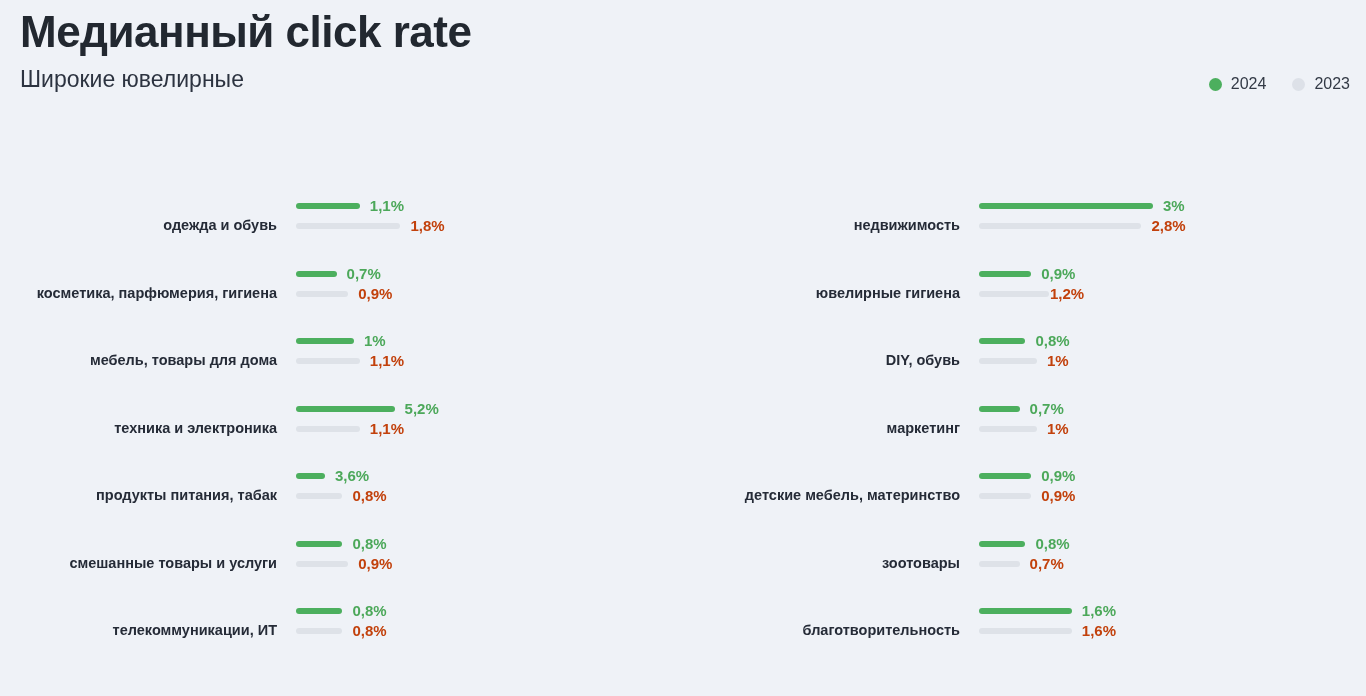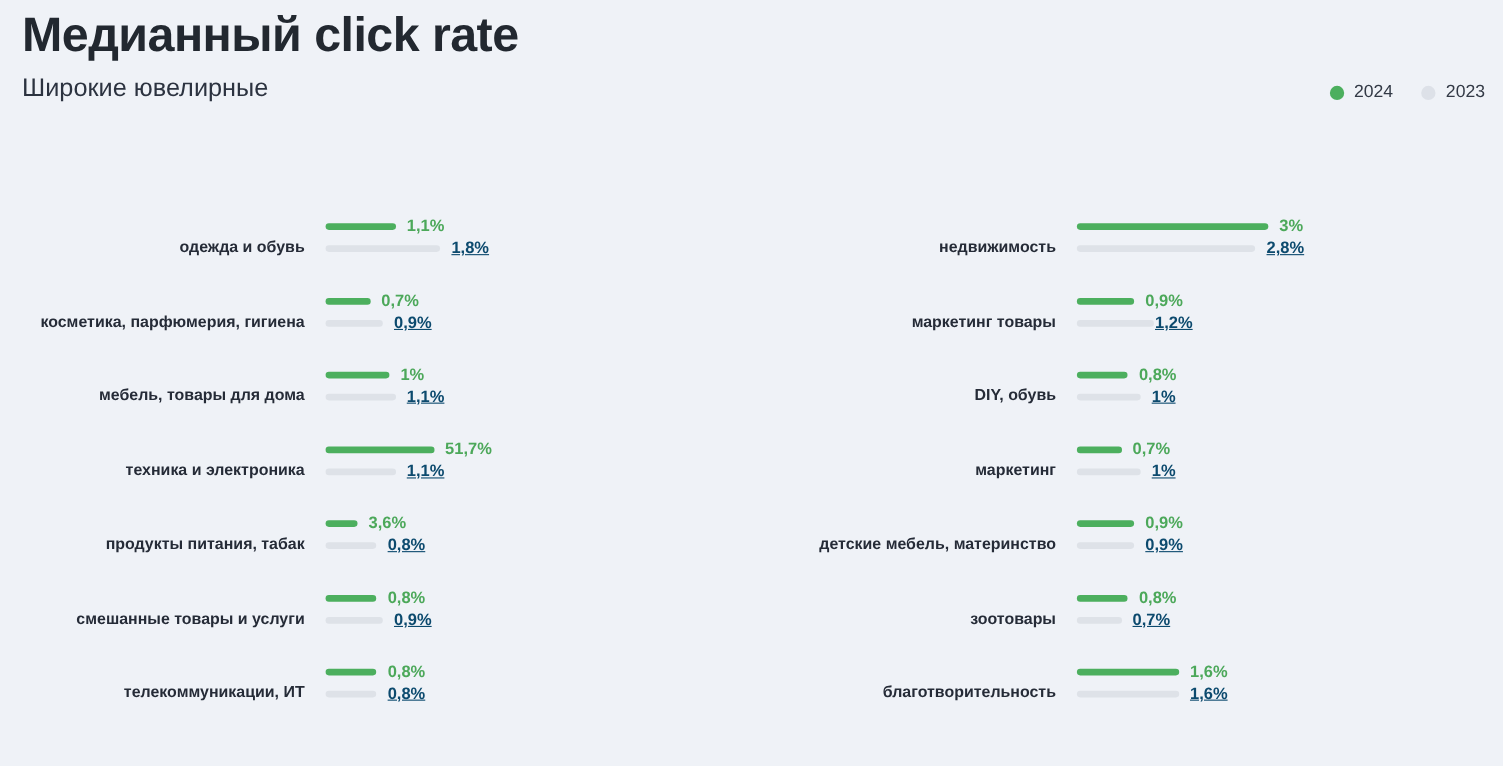--- a/index.html
+++ b/index.html
@@ -50,21 +50,21 @@
   .bar {
     position: absolute; left: 0; height: 6px; border-radius: 3px;
   }
   .bar-2024 { top: 7px; background: #4caf5e; }
   .bar-2023 { top: 7px; background: #dee2e8; }
   .bar-val {
     position: absolute; top: 0; font-size: 15px; font-weight: 700;
     line-height: 20px; white-space: nowrap;
   }
   .bar-val.v2024 { color: #4ca85a; }
-  .bar-val.v2023 { color: #0c4a6e; text-decoration: underline; }
+  .bar-val.v2023 { color: #c2410c; }
 </style>
 </head>
 <body>
 
 <div class="page">
 
   <div class="header">
     <div class="title">Медианный click rate</div>
     <div class="subtitle">Широкие ювелирные</div>
   </div>
@@ -119,21 +119,21 @@
               <div class="bar bar-2023" style="width: 63.8px;"></div>
               <div class="bar-val v2023" style="left: 73.8px;">1,1%</div>
             </div>
           </div>
         </div>
         <div class="row">
           <div class="row-label">техника и электроника</div>
           <div class="bars">
             <div class="bar-line">
               <div class="bar bar-2024" style="width: 98.6px;"></div>
-              <div class="bar-val v2024" style="left: 108.6px;">51,7%</div>
+              <div class="bar-val v2024" style="left: 108.6px;">5,2%</div>
             </div>
             <div class="bar-line">
               <div class="bar bar-2023" style="width: 63.8px;"></div>
               <div class="bar-val v2023" style="left: 73.8px;">1,1%</div>
             </div>
           </div>
         </div>
         <div class="row">
           <div class="row-label">продукты питания, табак</div>
           <div class="bars">
@@ -182,21 +182,21 @@
               <div class="bar bar-2024" style="width: 174px;"></div>
               <div class="bar-val v2024" style="left: 184px;">3%</div>
             </div>
             <div class="bar-line">
               <div class="bar bar-2023" style="width: 162.4px;"></div>
               <div class="bar-val v2023" style="left: 172.4px;">2,8%</div>
             </div>
           </div>
         </div>
         <div class="row">
-          <div class="row-label">маркетинг товары</div>
+          <div class="row-label">ювелирные гигиена</div>
           <div class="bars">
             <div class="bar-line">
               <div class="bar bar-2024" style="width: 52.2px;"></div>
               <div class="bar-val v2024" style="left: 62.2px;">0,9%</div>
             </div>
             <div class="bar-line">
               <div class="bar bar-2023" style="width: 69.6px;"></div>
               <div class="bar-val v2023" style="left: 71px;">1,2%</div>
             </div>
           </div>

